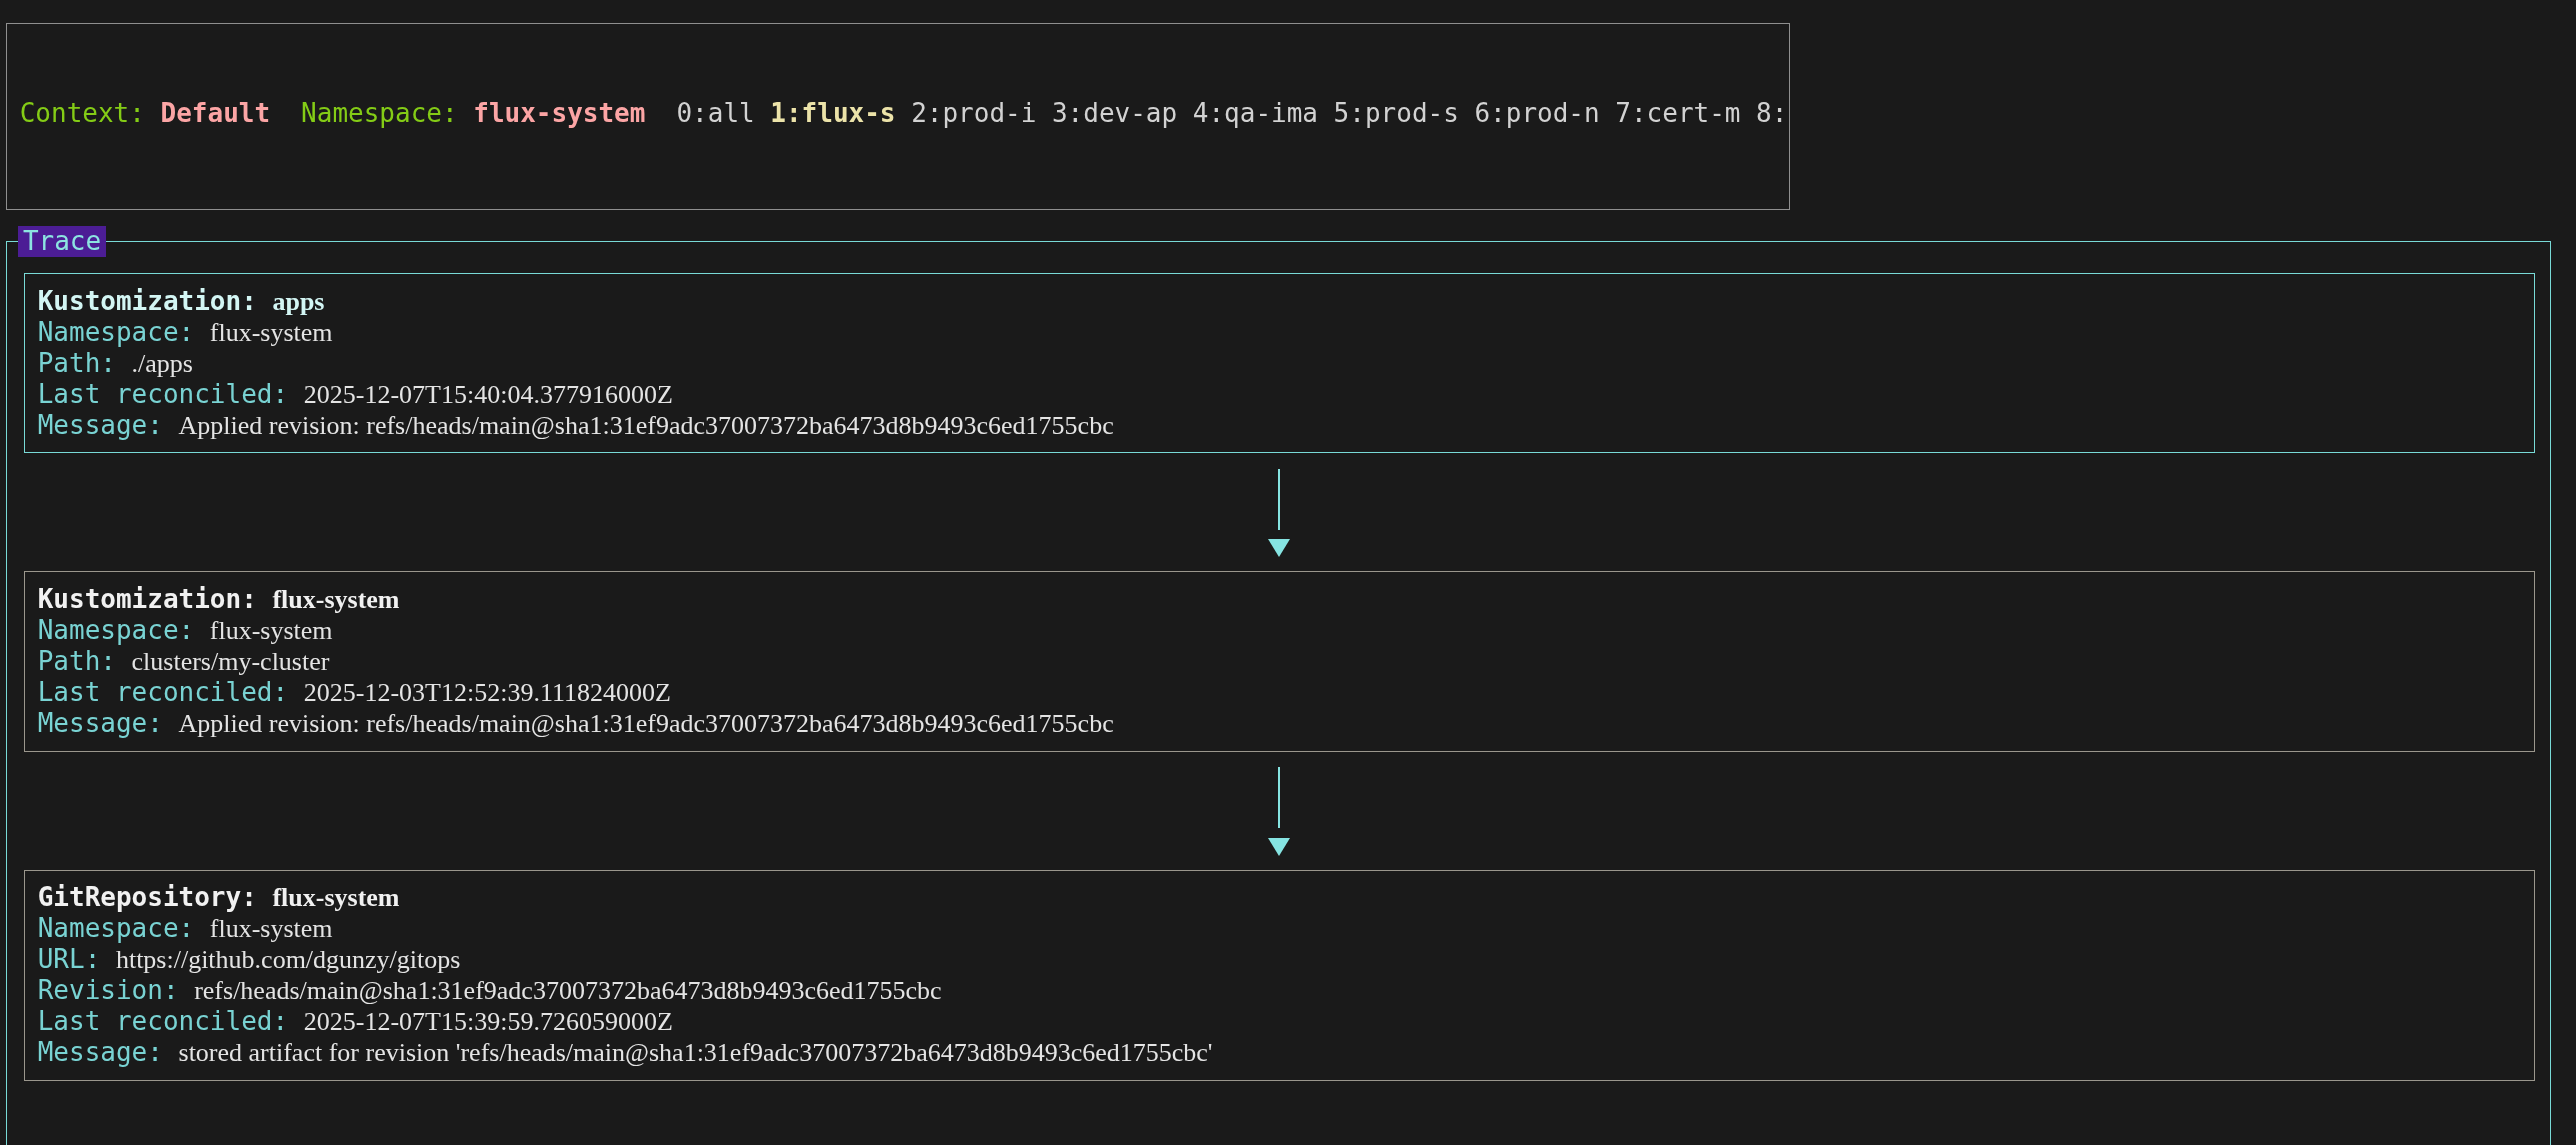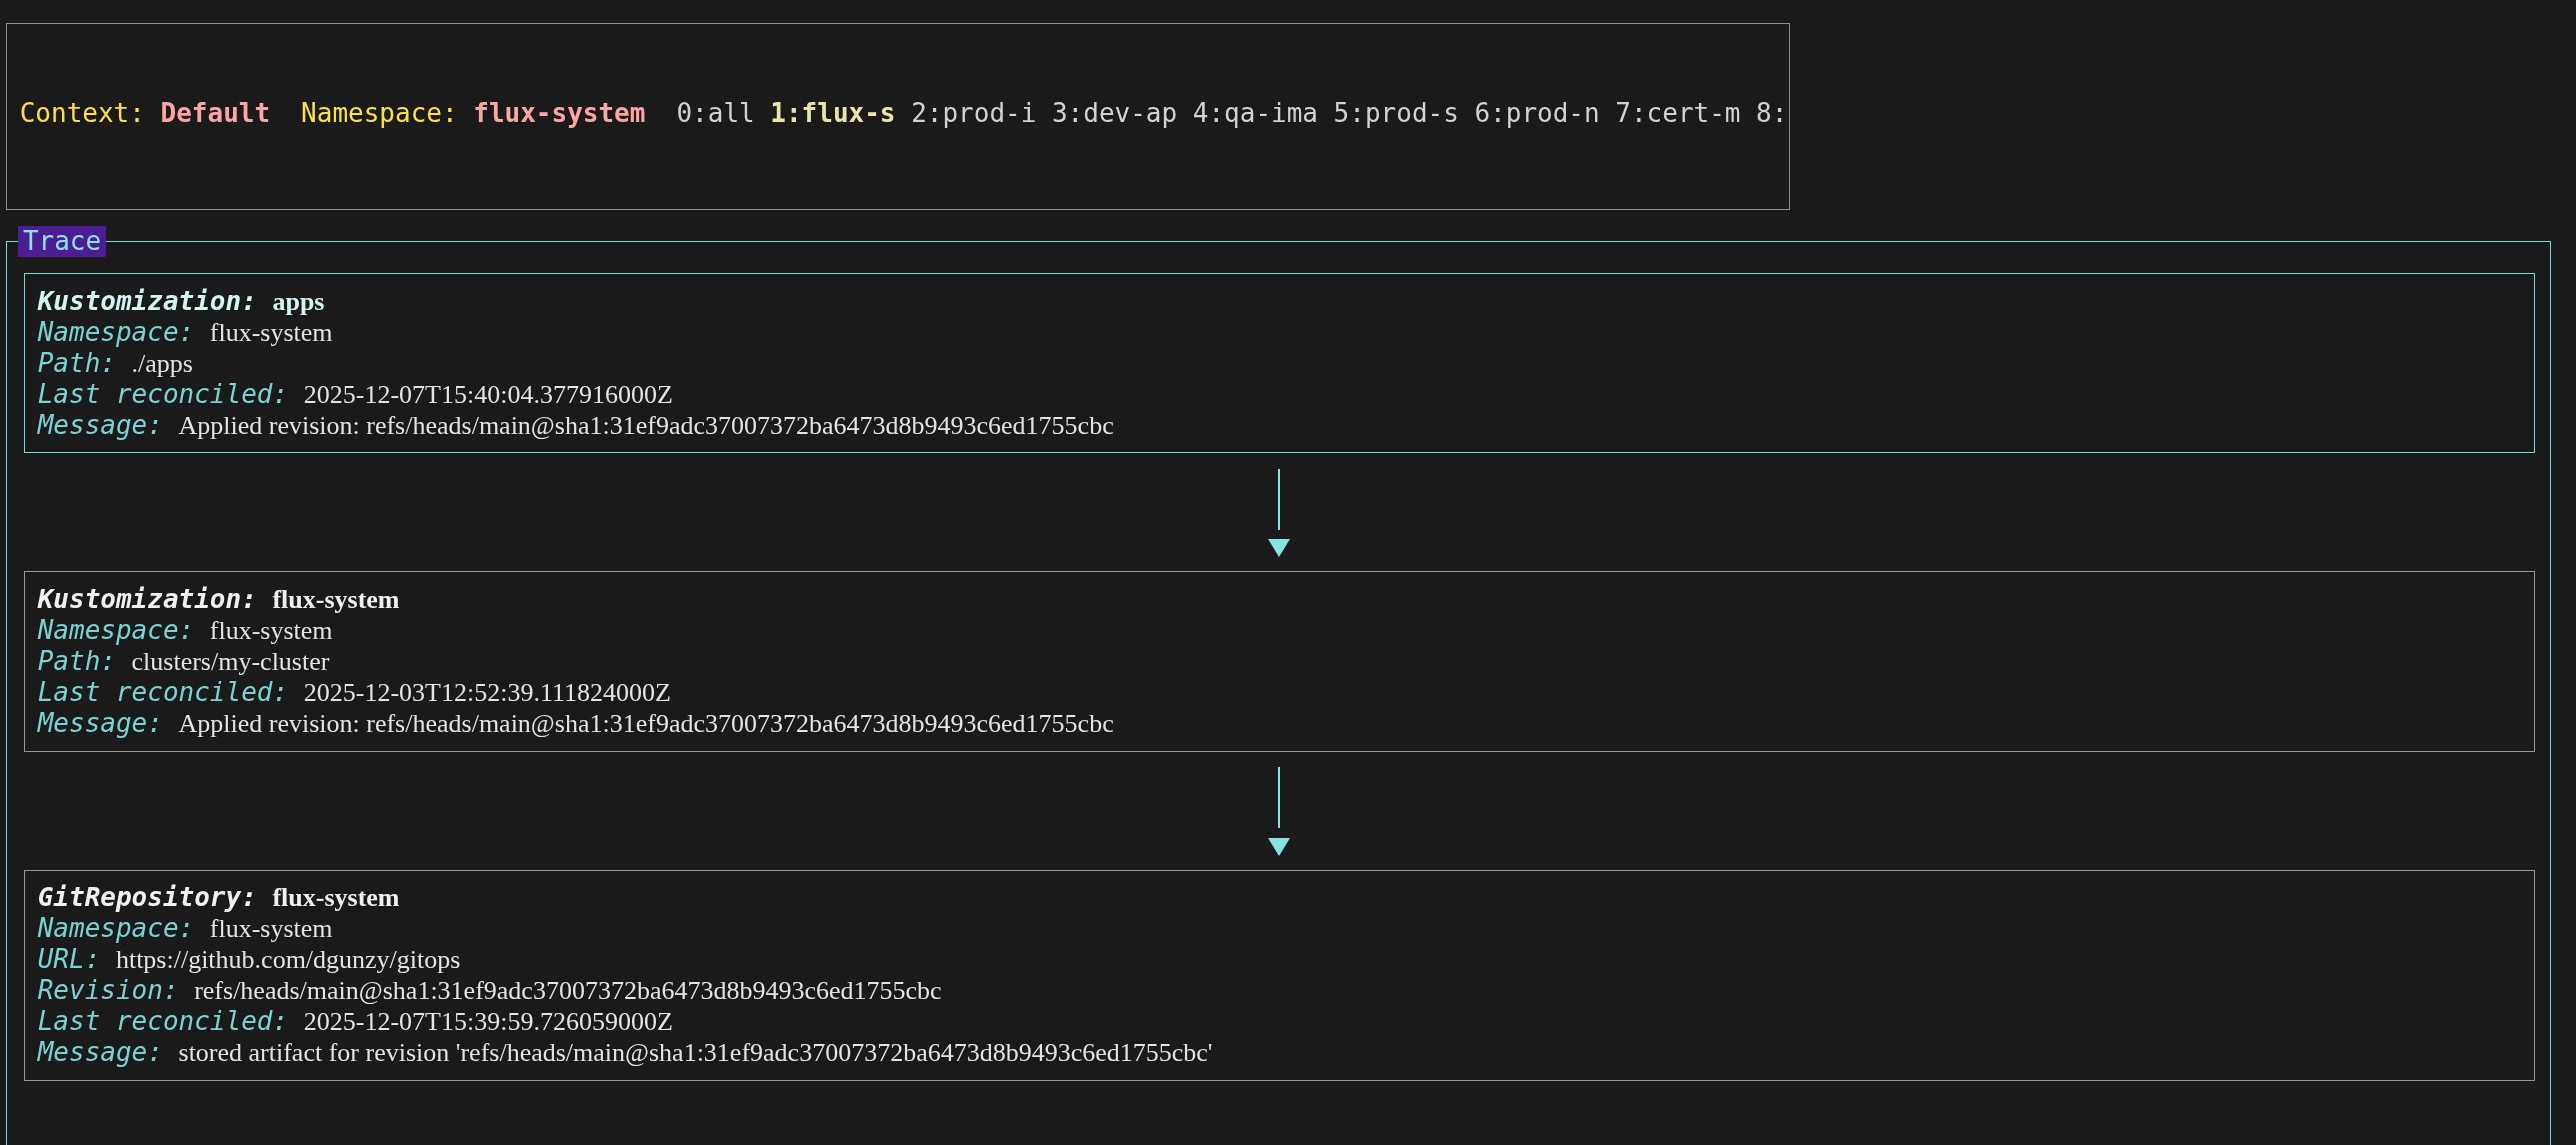--- a/index.html
+++ b/index.html
@@ -16,21 +16,21 @@
   
   .header-box {
     position: absolute; left: 6.2px; top: 23px;
     width: 1784px; height: 187px;
     border: 1.6px solid #8f8f8f;
     padding: 12.5px 0 0 12.5px;
     overflow: hidden;
     white-space: pre;
   }
   .hline { line-height: 33px; white-space: pre; }
-  .cyan   { color: #fde047; }
+  .cyan   { color: #84cc16; }
   .yellow { color: #fca5a5; font-weight: bold; }
   .sp1 { display: inline-block; width: 15.6px; }
   .sp2 { display: inline-block; width: 31px; }
   .tab { color: #d2d2d2; text-align: center; }
   .tab.active { color: #ece3a9; font-weight: bold; }
   .tab + .tab { margin-left: 15.6px; }
 
   
   .logo {
     position: absolute; left: 1928px; top: 20px;
@@ -58,21 +58,21 @@
 
   .node {
     margin: 0 15.6px 0 17px;
     border: 1.6px solid #9b978d;
     padding: 11.7px 0 11.7px 12.5px;
     overflow: hidden;
     white-space: pre;
   }
   .node.selected { border-color: #79dad7; }
   .line { line-height: 31px; white-space: pre; }
-  .field-label { color: #79d3d3; margin-right: 15.6px; font-style: italic; }
+  .field-label { color: #79d3d3; margin-right: 15.6px; }
   .field-value { color: #e4e4e4; font-family: Liberation Serif, serif; }
   .node .title .field-label, .node .title .field-value { font-weight: bold; color: #f1f1f1; }
   .node.selected .title .field-label, .node.selected .title .field-value { color: #d3f6f4; }
 
   
   .arrow {
     height: 118px;
     display: flex; flex-direction: column; align-items: center;
     padding-top: 15.6px;
   }

